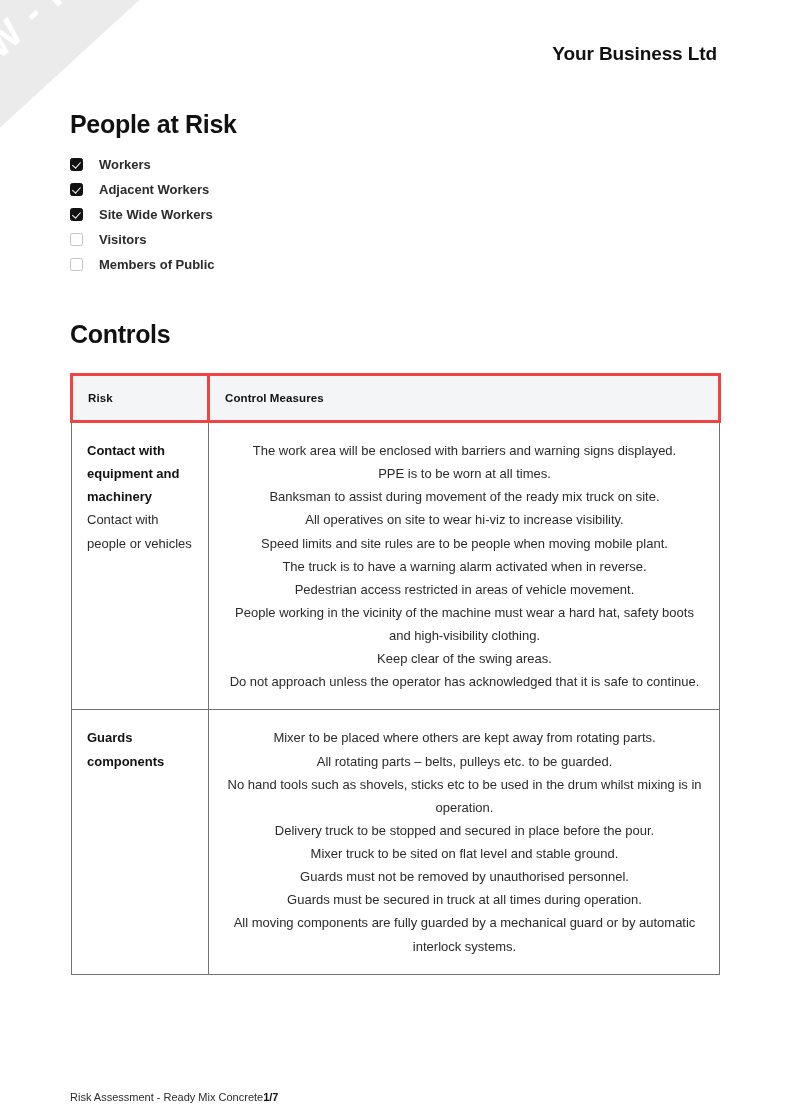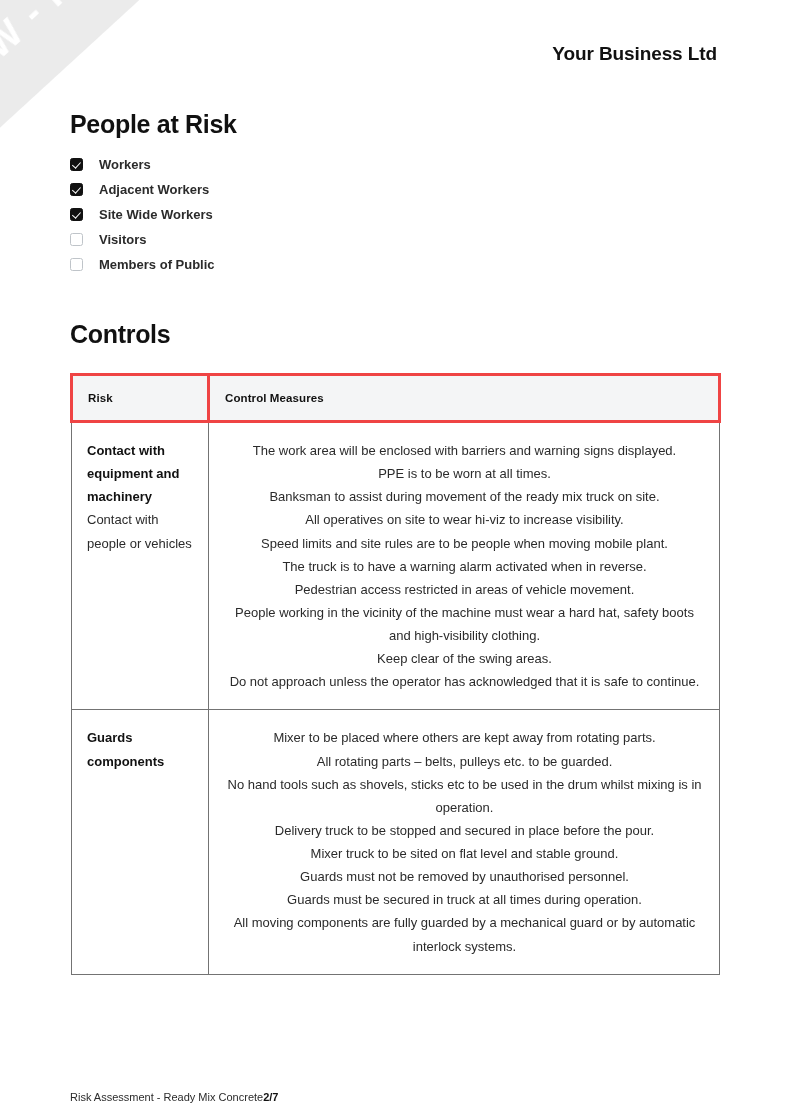--- a/index.html
+++ b/index.html
@@ -276,17 +276,17 @@
               <span class="measure-line">Guards must not be removed by unauthorised personnel.</span>
               <span class="measure-line">Guards must be secured in truck at all times during operation.</span>
               <span class="measure-line">All moving components are fully guarded by a mechanical guard or by automatic interlock systems.</span>
             </td>
           </tr>
         </tbody>
     </table>
 
     <div class="footer">
       <span>Risk Assessment - Ready Mix Concrete</span>
-      <span class="footer-page">2/7</span>
+      <span class="footer-page">1/7</span>
     </div>
 
   </div>
 </div>
 
 </body></html>

